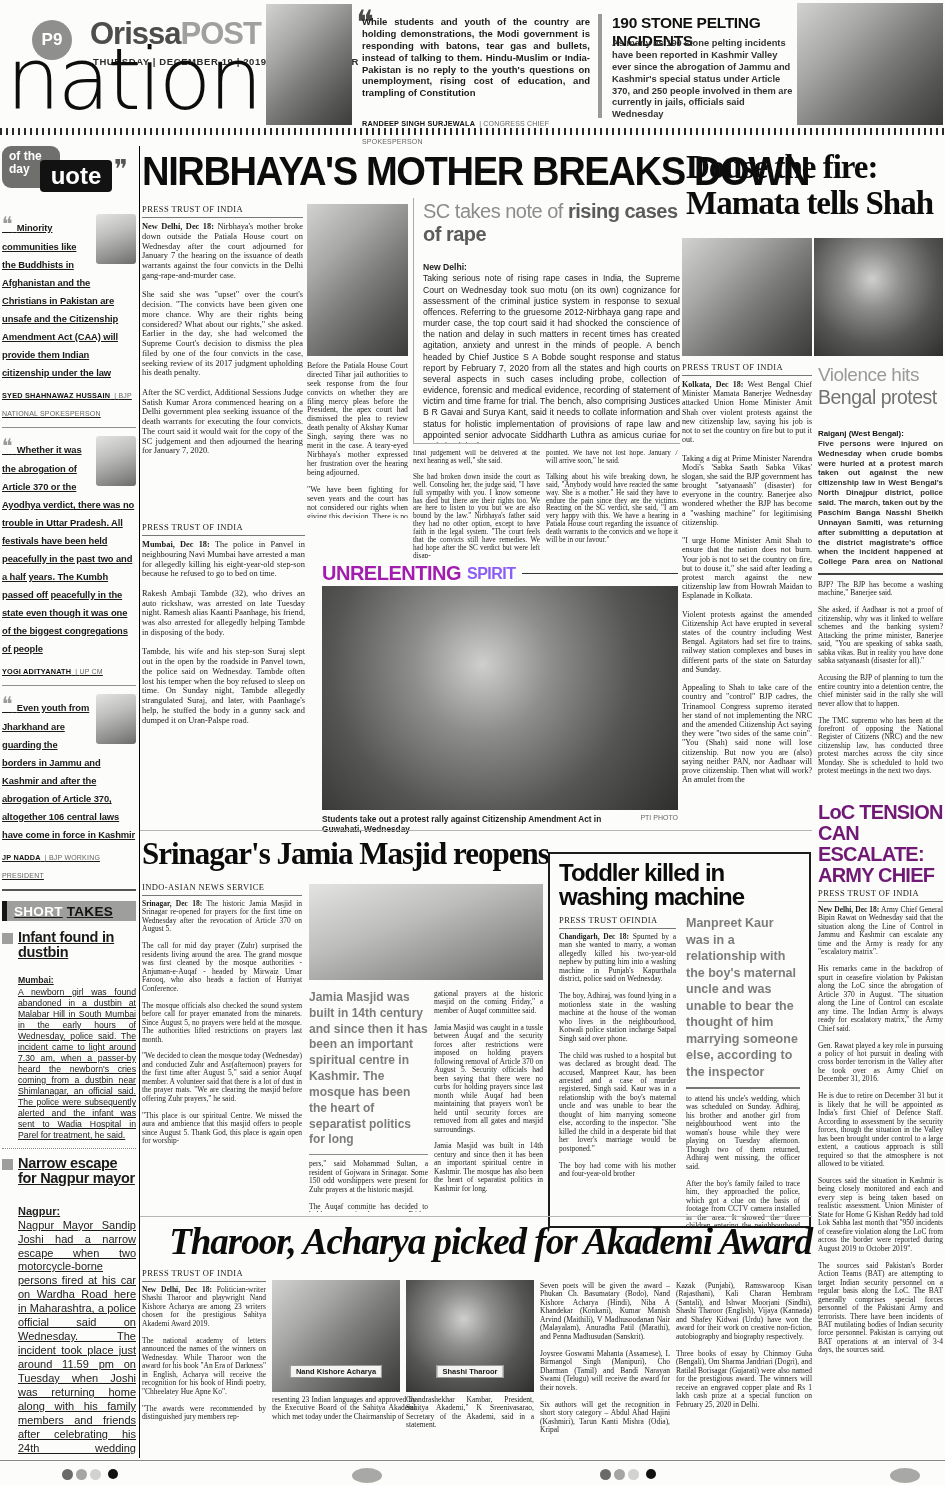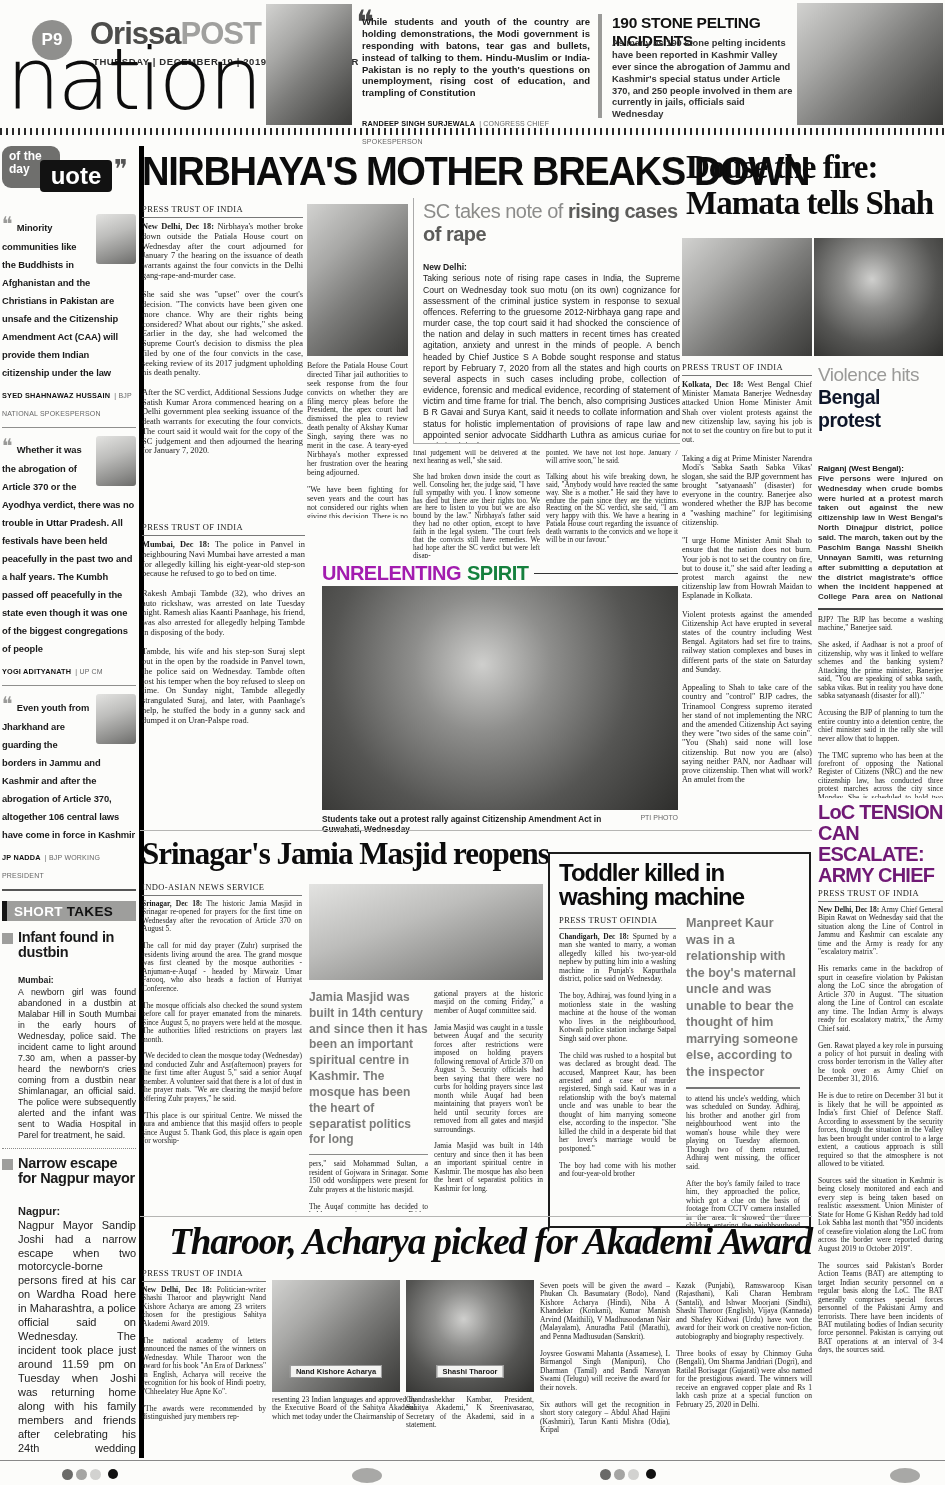--- a/index.html
+++ b/index.html
@@ -50,21 +50,21 @@
       <span class="attr-role"> | </span>
       <span class="attr-role">CONGRESS CHIEF SPOKESPERSON</span>
     </div>
     <div class="abs" style="left:598px;top:14px;width:4px;height:104px;background:#9a9a98;"></div>
     <div class="abs sans" style="left:612px;top:14px;width:180px;font-weight:bold;font-size:15.5px;letter-spacing:-.3px;color:#111;">190 STONE PELTING INCIDENTS</div>
     <div class="abs sans" style="left:612px;top:38px;width:181px;height:86px;overflow:hidden;font-weight:bold;font-size:9.3px;line-height:1.28;color:#333;">As many as 190 stone pelting incidents have been reported in Kashmir Valley ever since the abrogation of Jammu and Kashmir's special status under Article 370, and 250 people involved in them are currently in jails, officials said Wednesday</div>
     <div class="abs photo" style="left:797px;top:3px;width:146px;height:122px;"></div>
   </div>
   <div class="abs ticks" style="left:0;top:128px;width:945px;height:7px;"></div>
 
-  <div class="abs" style="left:2px;top:146px;width:134px;height:1312px;border-right:5px solid #000000;padding-right:3px;overflow:hidden;">
+  <div class="abs" style="left:2px;top:146px;width:134px;height:1312px;border-right:1px solid #000000;padding-right:3px;overflow:hidden;text-decoration:underline;">
 
     <div style="position:relative;height:60px;">
       <div class="abs sans" style="left:0;top:0;width:58px;height:42px;background:#6f6f6d;color:#fff;border-radius:9px 9px 2px 9px;
                   font-weight:bold;font-size:12px;line-height:1.1;padding:4px 0 0 7px;box-sizing:border-box;">
         <span>of the</span><br>
         <span>day</span>
       </div>
       <div class="abs sans" style="left:38px;top:14px;width:72px;height:32px;background:#121212;color:#fff;border-radius:4px;
                   font-weight:bold;font-size:24px;display:flex;align-items:center;justify-content:center;">uote</div>
       <div class="abs qmark" style="left:112px;top:8px;font-size:26px;color:#555;">❞</div>
@@ -167,21 +167,21 @@
 "We have been fighting for seven years and the court has not considered our rights when giving this decision. There is no guarantee that a</div>
   <div class="abs body xdense" style="left:413px;top:450px;width:127px;height:108px;">final judgement will be delivered at the next hearing as well," she said.
 
 She had broken down inside the court as well. Consoling her, the judge said, "I have full sympathy with you. I know someone has died but there are their rights too. We are here to listen to you but we are also bound by the law." Nirbhaya's father said they had no other option, except to have faith in the legal system. "The court feels that the convicts still have remedies. We had hope after the SC verdict but were left disap-</div>
   <div class="abs body xdense" style="left:546px;top:450px;width:132px;height:108px;">pointed. We have not lost hope. January 7 will arrive soon," he said.
 
 Talking about his wife breaking down, he said, "Anybody would have reacted the same way. She is a mother." He said they have to endure the pain since they are the victims. Reacting on the SC verdict, she said, "I am very happy with this. We have a hearing in Patiala House court regarding the issuance of death warrants to the convicts and we hope it will be in our favour."</div>
 
   <div class="abs sans" style="left:322px;top:562px;width:356px;display:flex;align-items:center;gap:6px;">
     <span style="font-weight:bold;font-size:20px;letter-spacing:-.5px;color:#a21caf;">UNRELENTING</span>
-    <span style="font-weight:bold;font-size:20px;letter-spacing:-.5px;color:#15803d;">SPIRIT</span>
+    <span style="font-weight:bold;font-size:16px;letter-spacing:-.5px;color:#8b5cf6;">SPIRIT</span>
     <span style="flex:1;height:1px;background:#333;border-left:2px solid #333;"></span>
   </div>
   <div class="abs photo dark" style="left:322px;top:586px;width:356px;height:224px;"></div>
   <div class="abs" style="left:322px;top:814px;width:356px;display:flex;justify-content:space-between;gap:8px;">
     <span class="sans" style="font-weight:bold;font-size:8.3px;color:#222;">Students take out a protest rally against Citizenship Amendment Act in Guwahati, Wednesday</span>
     <span class="sans" style="font-size:7px;color:#666;flex:none;">PTI PHOTO</span>
   </div>
 
   <div class="abs" style="left:142px;top:522px;width:163px;height:306px;overflow:hidden;">
     <div class="byline">PRESS TRUST OF INDIA</div>
@@ -206,21 +206,21 @@
 
 "I urge Home Minister Amit Shah to ensure that the nation does not burn. Your job is not to set the country on fire, but to douse it," she said after leading a protest march against the new citizenship law from Howrah Maidan to Esplanade in Kolkata.
 
 Violent protests against the amended Citizenship Act have erupted in several states of the country including West Bengal. Agitators had set fire to trains, railway station complexes and buses in different parts of the state on Saturday and Sunday.
 
 Appealing to Shah to take care of the country and "control" BJP cadres, the Trinamool Congress supremo iterated her stand of not implementing the NRC and the amended Citizenship Act saying they were "two sides of the same coin". "You (Shah) said none will lose citizenship. But now you are (also) saying neither PAN, nor Aadhaar will prove citizenship. Then what will work? An amulet from the</span></div>
   </div>
 
   <div class="abs" style="left:818px;top:364px;width:125px;height:434px;overflow:hidden;">
     <div class="sans" style="font-size:19px;color:#9a9a98;letter-spacing:-.5px;">Violence hits</div>
-    <div class="sans" style="font-size:19.5px;font-weight:bold;color:#0f172a;letter-spacing:-.5px;margin-bottom:22px;">Bengal protest</div>
+    <div class="sans" style="font-size:19.5px;font-weight:normal;color:#737373;letter-spacing:-.5px;margin-bottom:10px;">Bengal protest</div>
     <div class="sans body" style="font-weight:bold;font-size:7.9px;line-height:1.25;color:#333;height:148px;">
       <span style="color:#111;">Raiganj (West Bengal):</span>
       <span>Five persons were injured on Wednesday when crude bombs were hurled at a protest march taken out against the new citizenship law in West Bengal's North Dinajpur district, police said. The march, taken out by the Paschim Banga Nasshi Sheikh Unnayan Samiti, was returning after submitting a deputation at the district magistrate's office when the incident happened at College Para area on National Highway-34, they said. The agitators blocked the national highway for two hours and security personnel were deployed to control the situation, a police officer said.</span>
     </div>
     <div style="height:2px;background:#444;margin:6px 0;"></div>
     <div class="body dense" style="height:252px;">BJP? The BJP has become a washing machine," Banerjee said.
 
 She asked, if Aadhaar is not a proof of citizenship, why was it linked to welfare schemes and the banking system? Attacking the prime minister, Banerjee said, "You are speaking of sabka saath, sabka vikas. But in reality you have done sabka satyanaash (disaster for all)."
 
 Accusing the BJP of planning to turn the entire country into a detention centre, the chief minister said in the rally she will never allow that to happen.

